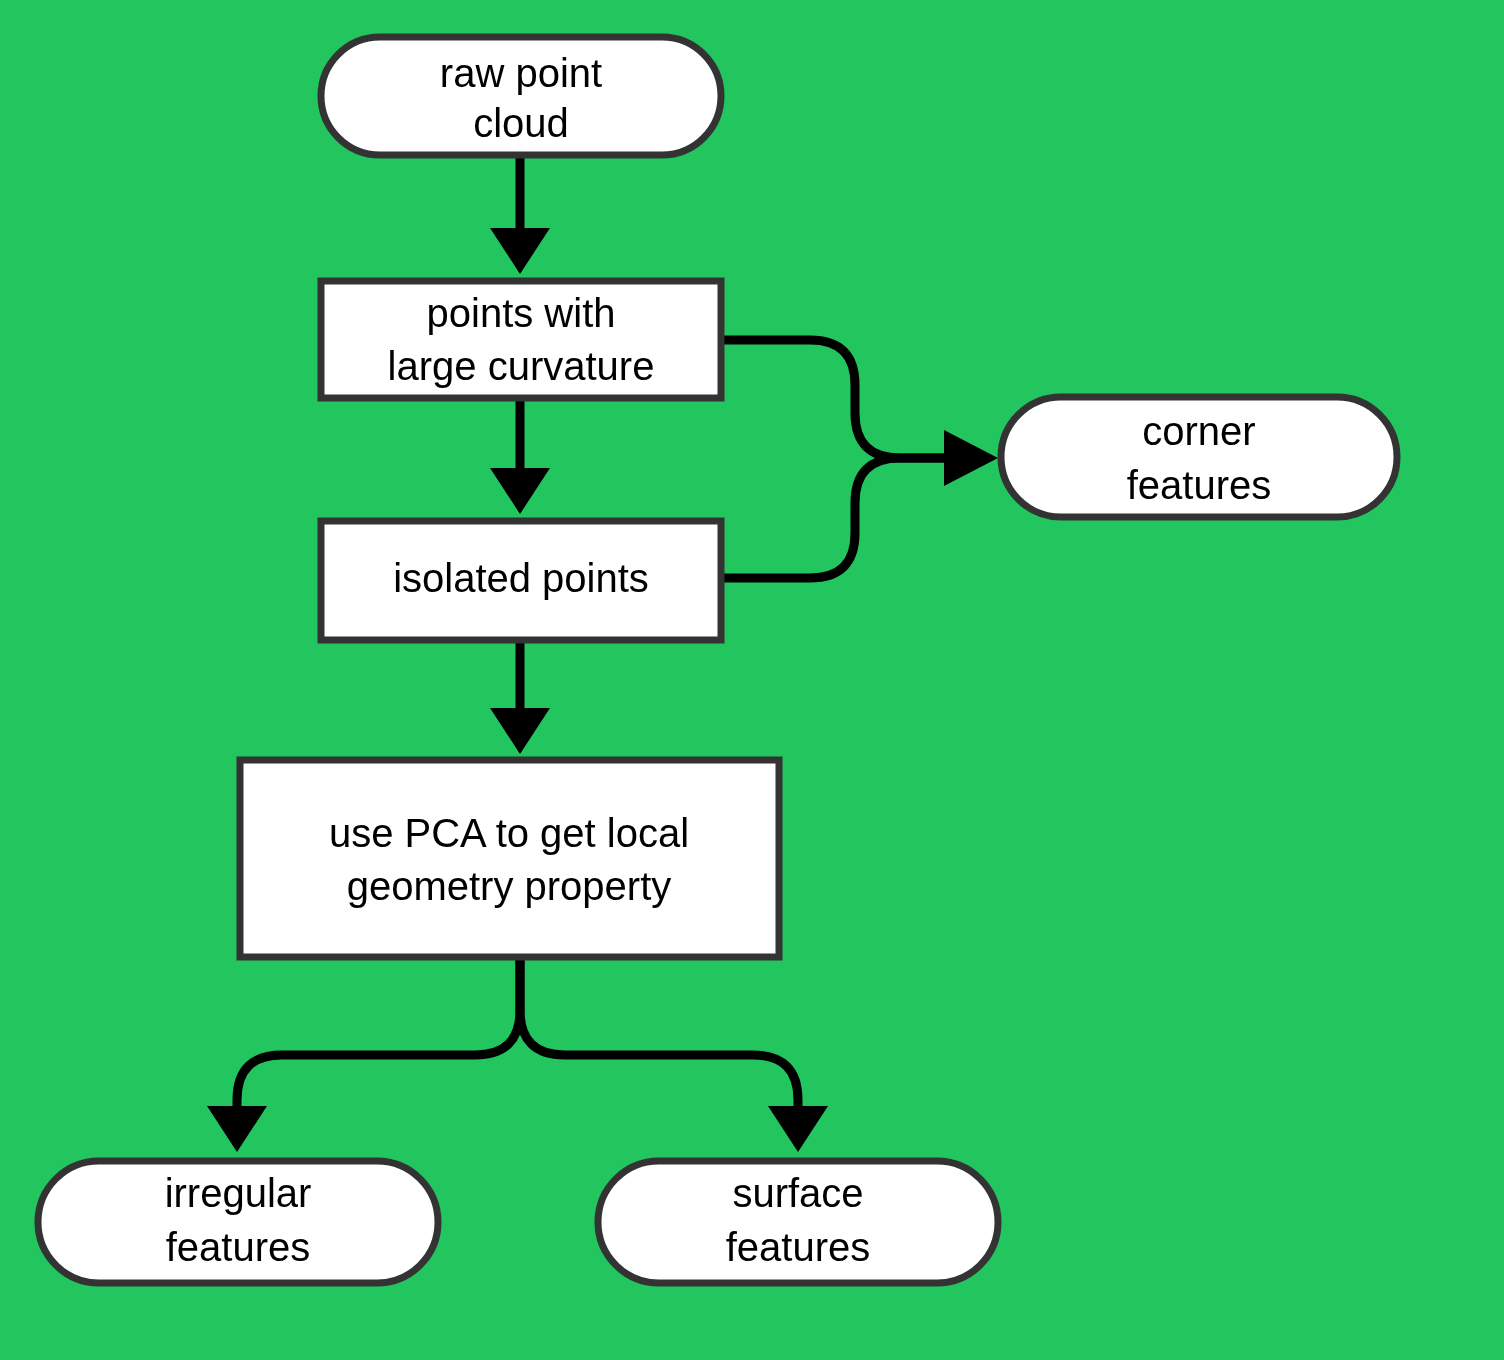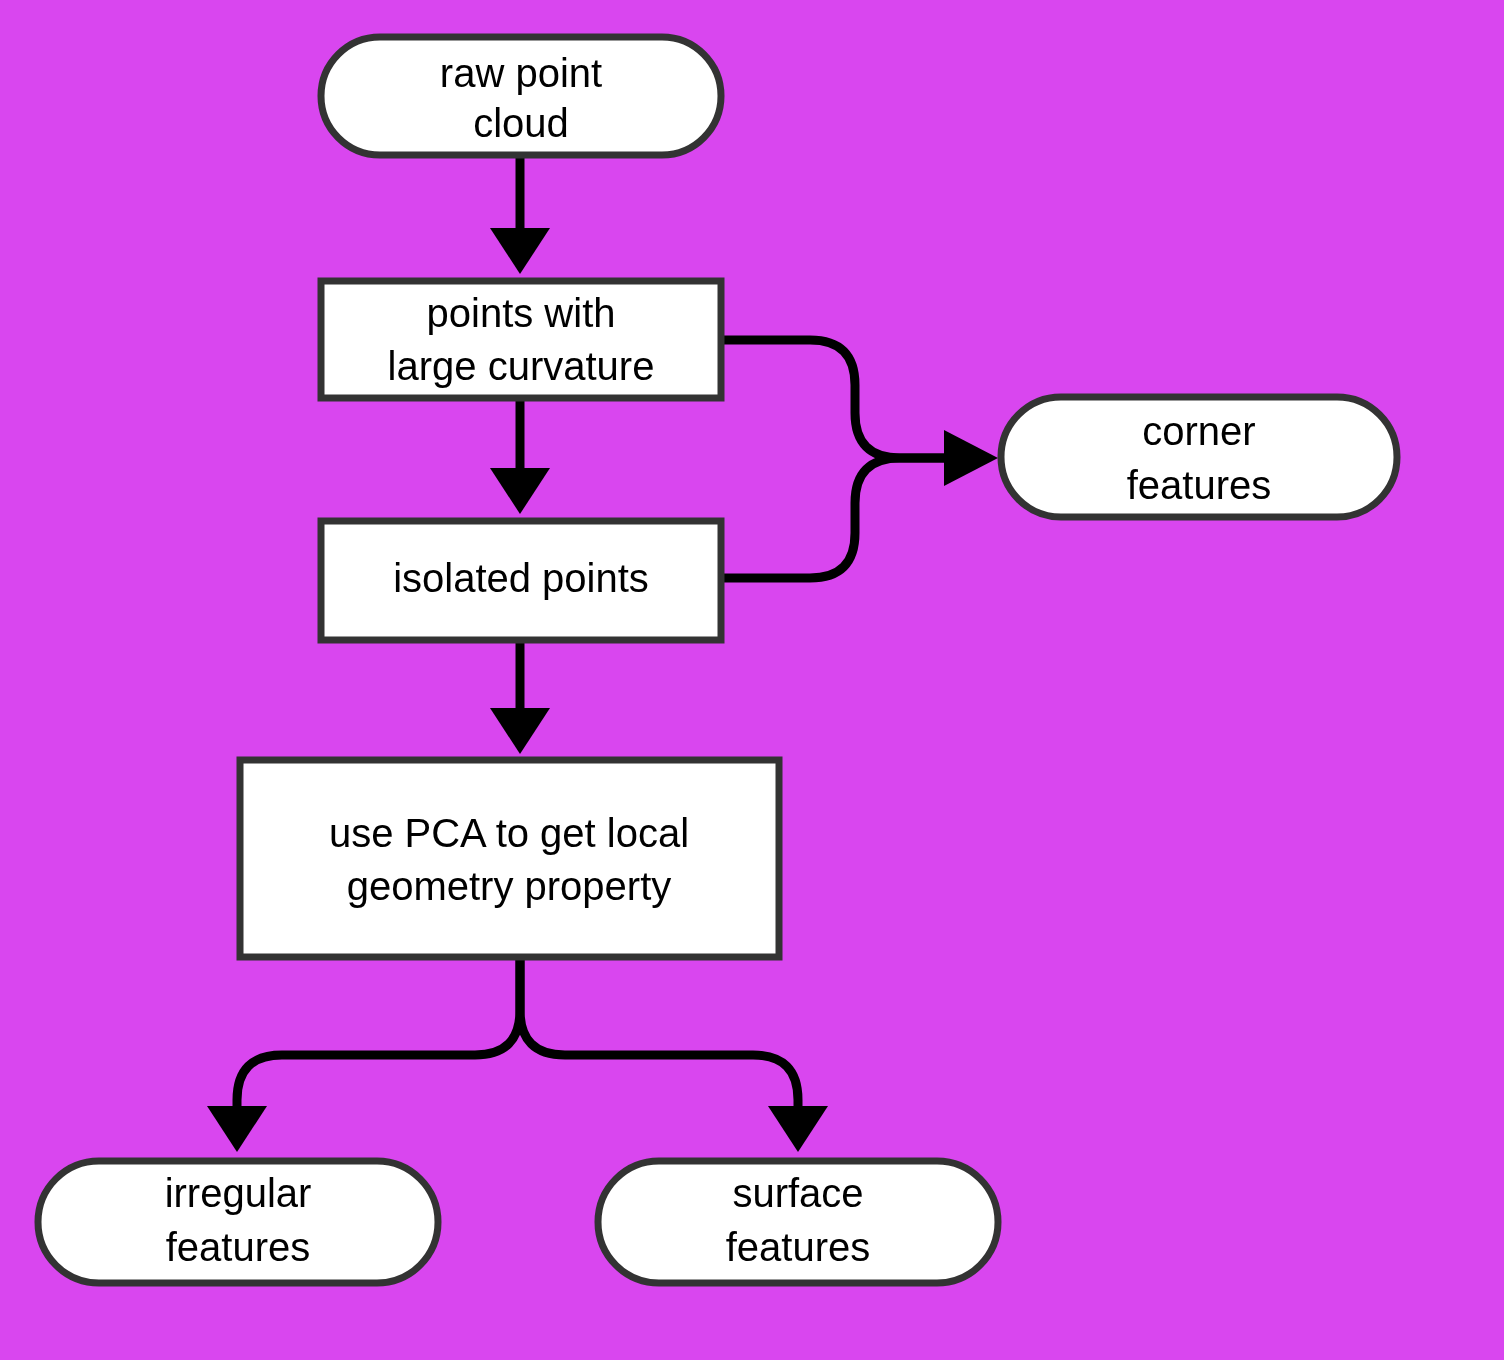--- a/index.html
+++ b/index.html
@@ -10,21 +10,21 @@
   body {
     width: 1504px;
     height: 1360px;
     font-family: "Liberation Sans", sans-serif;
     overflow: hidden;
   }
   #flowchart-root {
     position: relative;
     width: 1504px;
     height: 1360px;
-    background: #d946ef;
+    background: #22c55e;
   }
   svg#diagram {
     display: block;
     width: 1504px;
     height: 1360px;
   }
   .node-shape {
     fill: #ffffff;
     stroke: #333333;
     stroke-width: 7;

